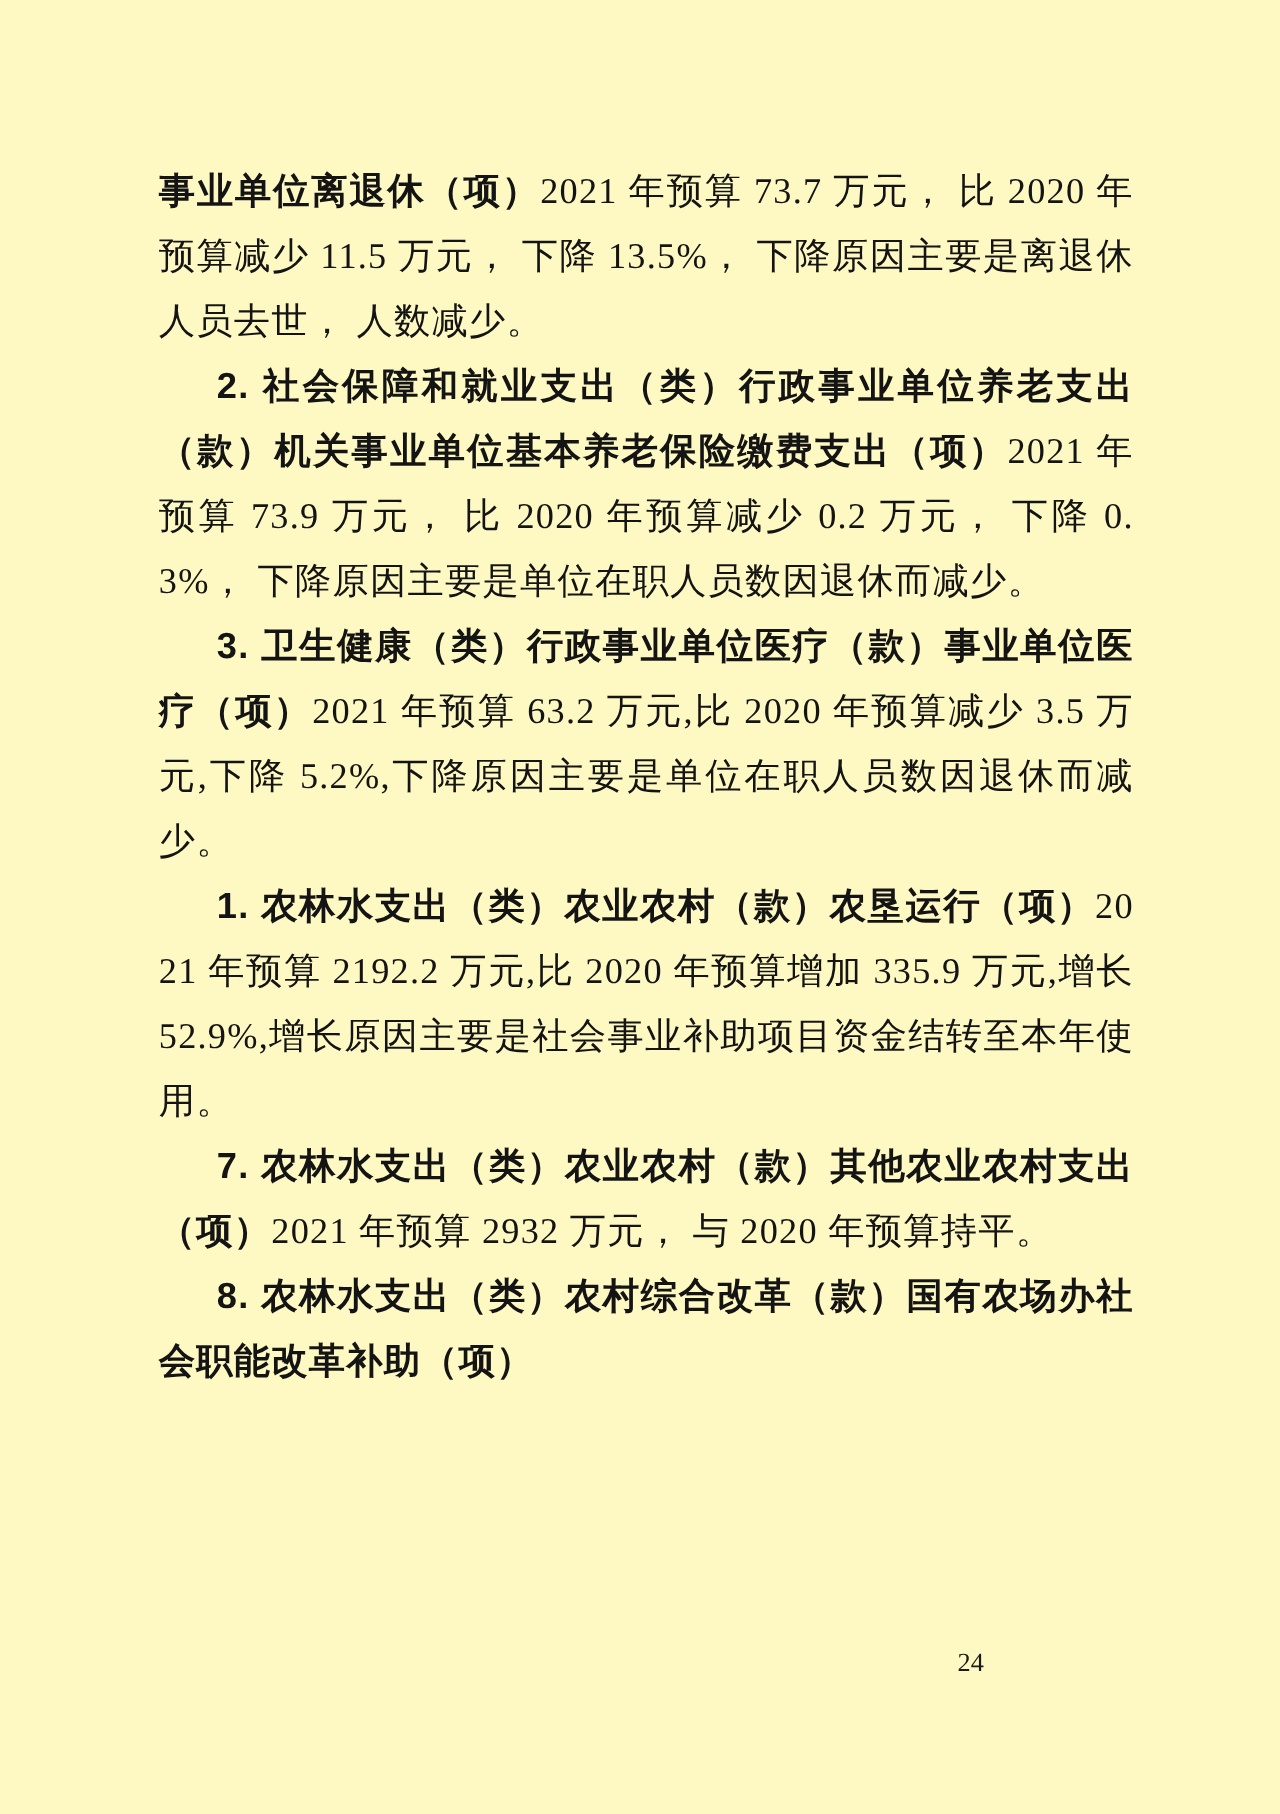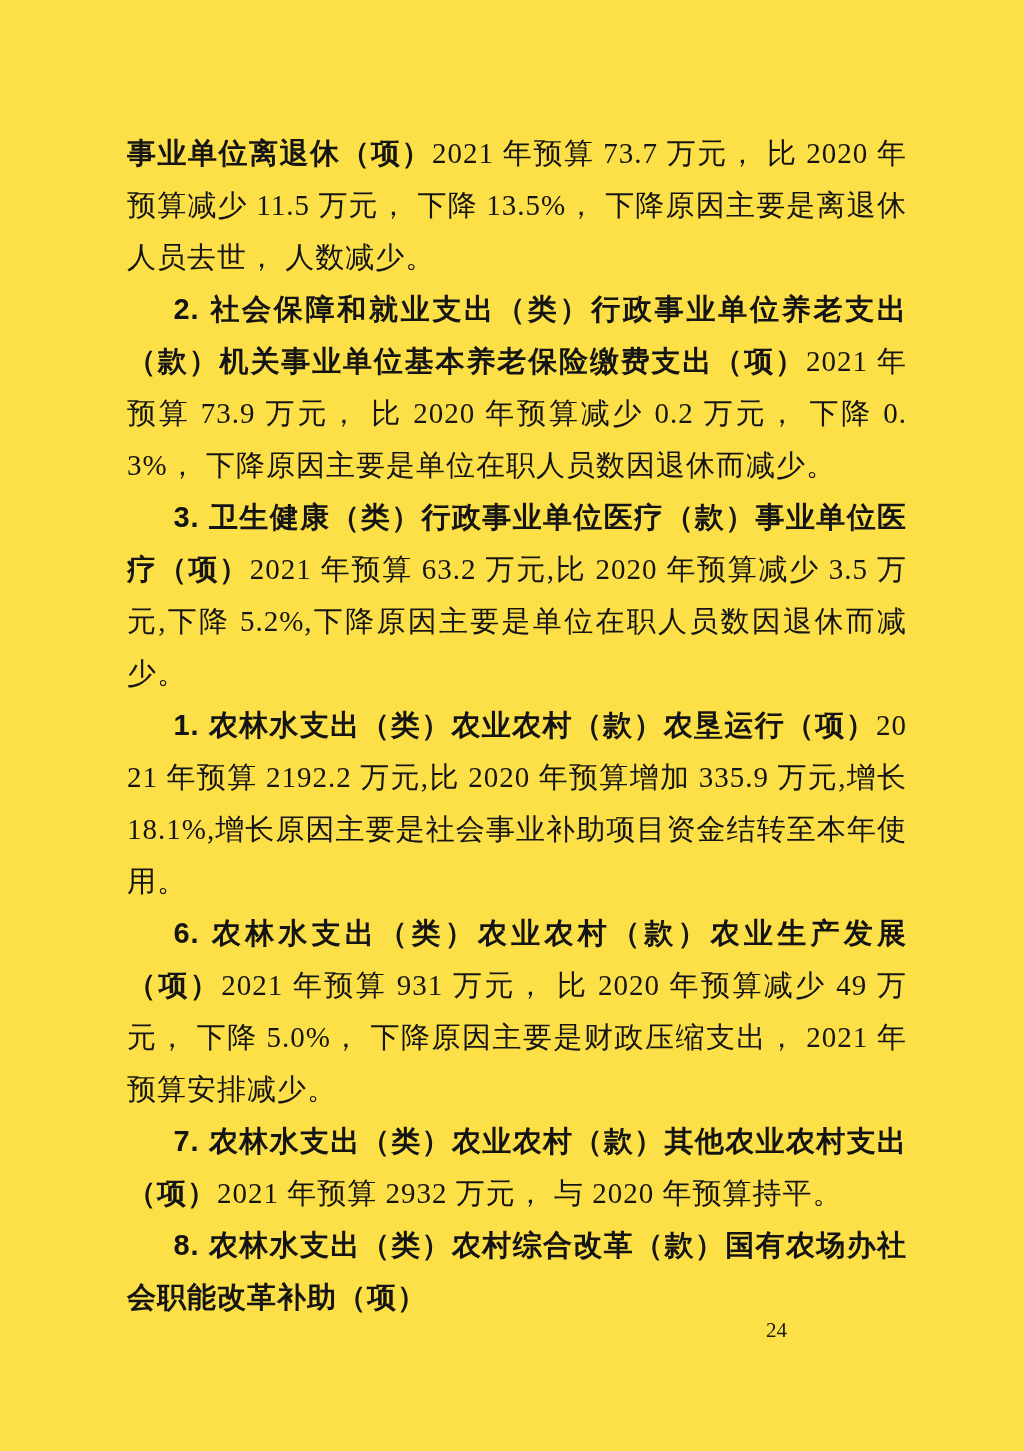--- a/index.html
+++ b/index.html
@@ -4,21 +4,21 @@
 <style>
   html, body {
     margin: 0;
     padding: 0;
     background: #ffffff;
   }
   .page {
     position: relative;
     width: 1024px;
     height: 1451px;
-    background: #fde047;
+    background: #fef9c3;
     overflow: hidden;
     font-family: "Liberation Serif", "DejaVu Serif", serif;
     color: #141414;
   }
   .content {
     position: absolute;
     left: 127px;
     top: 127px;
     width: 780px;
   }
@@ -63,27 +63,24 @@
 
     <p class="para indent">
       <span class="lead">2. 社会保障和就业支出（类）行政事业单位养老支出（款）机关事业单位基本养老保险缴费支出（项）</span><span class="body-text">2021 年预算 73.9 万元， 比 2020 年预算减少 0.2 万元， 下降 0.3%， 下降原因主要是单位在职人员数因退休而减少。</span>
     </p>
 
     <p class="para indent">
       <span class="lead">3. 卫生健康（类）行政事业单位医疗（款）事业单位医疗（项）</span><span class="body-text">2021 年预算 63.2 万元,比 2020 年预算减少 3.5 万元,下降 5.2%,下降原因主要是单位在职人员数因退休而减少。</span>
     </p>
 
     <p class="para indent">
-      <span class="lead">1. 农林水支出（类）农业农村（款）农垦运行（项）</span><span class="body-text">2021 年预算 2192.2 万元,比 2020 年预算增加 335.9 万元,增长 18.1%,增长原因主要是社会事业补助项目资金结转至本年使用。</span>
+      <span class="lead">1. 农林水支出（类）农业农村（款）农垦运行（项）</span><span class="body-text">2021 年预算 2192.2 万元,比 2020 年预算增加 335.9 万元,增长 52.9%,增长原因主要是社会事业补助项目资金结转至本年使用。</span>
     </p>
 
 
-    <p class="para indent">
-      <span class="lead">6. 农林水支出（类）农业农村（款）农业生产发展（项）</span><span class="body-text">2021 年预算 931 万元， 比 2020 年预算减少 49 万元， 下降 5.0%， 下降原因主要是财政压缩支出， 2021 年预算安排减少。</span>
-    </p>
 
     <p class="para indent">
       <span class="lead">7. 农林水支出（类）农业农村（款）其他农业农村支出（项）</span><span class="body-text">2021 年预算 2932 万元， 与 2020 年预算持平。</span>
     </p>
 
     <p class="para indent">
       <span class="lead">8. 农林水支出（类）农村综合改革（款）国有农场办社会职能改革补助（项）</span>
     </p>
 
   </div>

